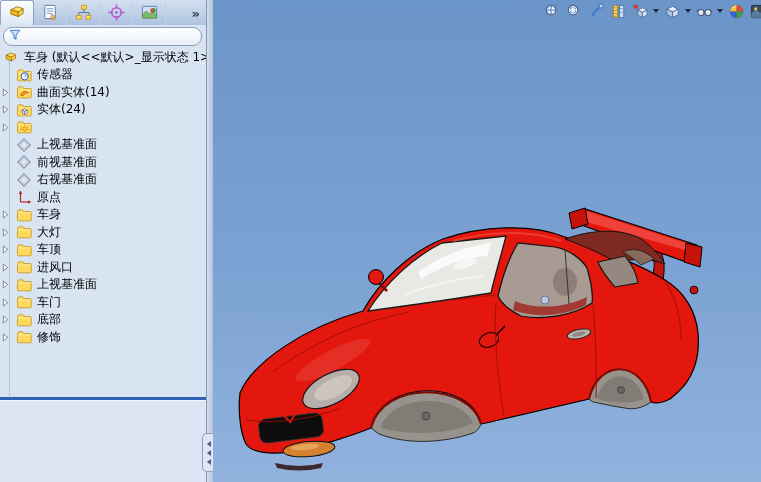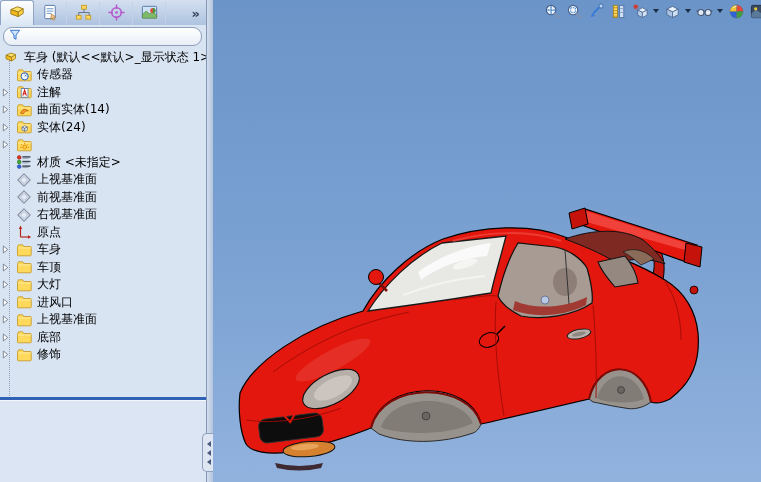--- a/index.html
+++ b/index.html
@@ -154,36 +154,20 @@
           <div class="row item">
     <span class="arrowbox">
               <svg viewBox="0 0 8 10">
                 <path d="M1.5 1 L6.5 5 L1.5 9 Z" fill="#fff" stroke="#707a8a"></path>
               </svg>
             </span>
     <span class="ticon">
               <svg viewBox="0 0 16 16">
                 <path d="M1.5 5 l1 -2.2 h4.2 l1 1.7 h6.7 a0.8 0.8 0 0 1 0.8 0.8 V13 a0.8 0.8 0 0 1 -0.8 0.8 H2.3 A0.8 0.8 0 0 1 1.5 13 Z" fill="#ffd95b" stroke="#c79d2c" stroke-width="0.9"></path>
                 <path d="M1.8 6 h13.2" stroke="#ffeeb0" stroke-width="0.8" fill="none"></path>
-                <rect x="5.2" y="4.6" width="6.8" height="8.6" fill="#fff" stroke="#4a6fb5" stroke-width="0.8"></rect>
-                <path d="M6.8 11.6 L8.6 6 L10.4 11.6 M7.5 9.7 h2.2" stroke="#cf1d14" stroke-width="1.1" fill="none"></path>
-              </svg>
-            </span>
-    <span class="tlabel">注解</span>
-  </div>
-          <div class="row item">
-    <span class="arrowbox">
-              <svg viewBox="0 0 8 10">
-                <path d="M1.5 1 L6.5 5 L1.5 9 Z" fill="#fff" stroke="#707a8a"></path>
-              </svg>
-            </span>
-    <span class="ticon">
-              <svg viewBox="0 0 16 16">
-                <path d="M1.5 5 l1 -2.2 h4.2 l1 1.7 h6.7 a0.8 0.8 0 0 1 0.8 0.8 V13 a0.8 0.8 0 0 1 -0.8 0.8 H2.3 A0.8 0.8 0 0 1 1.5 13 Z" fill="#ffd95b" stroke="#c79d2c" stroke-width="0.9"></path>
-                <path d="M1.8 6 h13.2" stroke="#ffeeb0" stroke-width="0.8" fill="none"></path>
                 <path d="M4.6 11.2 C5.4 8.4 7.6 7 9.6 7.4 L12.4 8.8 C10.2 8.6 8.2 9.6 7.2 11.8 Z" fill="#ff9a2b" stroke="#b35a0e" stroke-width="0.8"></path>
               </svg>
             </span>
     <span class="tlabel">曲面实体(14)</span>
   </div>
           <div class="row item">
     <span class="arrowbox">
               <svg viewBox="0 0 8 10">
                 <path d="M1.5 1 L6.5 5 L1.5 9 Z" fill="#fff" stroke="#707a8a"></path>
               </svg>
@@ -210,41 +194,20 @@
     <span class="ticon">
               <svg viewBox="0 0 16 16">
                 <path d="M1.5 5 l1 -2.2 h4.2 l1 1.7 h6.7 a0.8 0.8 0 0 1 0.8 0.8 V13 a0.8 0.8 0 0 1 -0.8 0.8 H2.3 A0.8 0.8 0 0 1 1.5 13 Z" fill="#ffd95b" stroke="#c79d2c" stroke-width="0.9"></path>
                 <path d="M1.8 6 h13.2" stroke="#ffeeb0" stroke-width="0.8" fill="none"></path>
                 <g stroke="#e08900" stroke-width="0.9" fill="#ffd24d">
                   <circle cx="8.7" cy="10" r="1.9"></circle>
                   <path d="M8.7 7.1 v-1.4 M6.2 8.2 L5.1 7.2 M11.2 8.2 l1.1 -1 M5.8 10.4 H4.2 M11.6 10.4 h1.6" fill="none"></path>
                 </g>
               </svg>
             </span>
-  </div>
-          <div class="row item">
-    <span class="arrowbox"></span>
-    <span class="ticon">
-              <svg viewBox="0 0 16 16">
-                <circle cx="3.2" cy="3.4" r="1.9" fill="#e03428" stroke="#8c1810" stroke-width="0.5"></circle>
-                <circle cx="3.2" cy="8" r="1.9" fill="#43a832" stroke="#1f6a14" stroke-width="0.5"></circle>
-                <circle cx="3.2" cy="12.6" r="1.9" fill="#2f62d8" stroke="#173a96" stroke-width="0.5"></circle>
-                <g stroke="#3a4450" stroke-width="1.4">
-                  <path d="M6.4 2.9 h8"></path>
-                  <path d="M6.4 7.5 h8"></path>
-                  <path d="M6.4 12.1 h8"></path>
-                </g>
-                <g stroke="#8c98a8" stroke-width="0.8">
-                  <path d="M6.4 4.3 h6"></path>
-                  <path d="M6.4 8.9 h6"></path>
-                  <path d="M6.4 13.5 h6"></path>
-                </g>
-              </svg>
-            </span>
-    <span class="tlabel">材质 &lt;未指定&gt;</span>
   </div>
           <div class="row item">
     <span class="arrowbox"></span>
     <span class="ticon">
               <svg viewBox="0 0 16 16">
                 <path d="M8 1.8 L14.2 8 L8 14.2 L1.8 8 Z" fill="none" stroke="#8a93a6" stroke-width="1.1"></path>
                 <path d="M8 4.4 L11.6 8 L8 11.6 L4.4 8 Z" fill="#e4ebf5" stroke="#aab3c4" stroke-width="0.8"></path>
               </svg>
             </span>
     <span class="tlabel">上视基准面</span>
@@ -302,63 +265,77 @@
               <svg viewBox="0 0 8 10">
                 <path d="M1.5 1 L6.5 5 L1.5 9 Z" fill="#fff" stroke="#707a8a"></path>
               </svg>
             </span>
     <span class="ticon">
               <svg viewBox="0 0 16 16">
                 <path d="M1.5 5 l1 -2.2 h4.2 l1 1.7 h6.7 a0.8 0.8 0 0 1 0.8 0.8 V13 a0.8 0.8 0 0 1 -0.8 0.8 H2.3 A0.8 0.8 0 0 1 1.5 13 Z" fill="#ffd95b" stroke="#c79d2c" stroke-width="0.9"></path>
                 <path d="M1.8 6 h13.2" stroke="#ffeeb0" stroke-width="0.8" fill="none"></path>
               </svg>
             </span>
+    <span class="tlabel">大灯</span>
+  </div>
+          <div class="row item">
+    <span class="arrowbox">
+              <svg viewBox="0 0 8 10">
+                <path d="M1.5 1 L6.5 5 L1.5 9 Z" fill="#fff" stroke="#707a8a"></path>
+              </svg>
+            </span>
+    <span class="ticon">
+              <svg viewBox="0 0 16 16">
+                <path d="M1.5 5 l1 -2.2 h4.2 l1 1.7 h6.7 a0.8 0.8 0 0 1 0.8 0.8 V13 a0.8 0.8 0 0 1 -0.8 0.8 H2.3 A0.8 0.8 0 0 1 1.5 13 Z" fill="#ffd95b" stroke="#c79d2c" stroke-width="0.9"></path>
+                <path d="M1.8 6 h13.2" stroke="#ffeeb0" stroke-width="0.8" fill="none"></path>
+              </svg>
+            </span>
     <span class="tlabel">车顶</span>
   </div>
           <div class="row item">
     <span class="arrowbox">
               <svg viewBox="0 0 8 10">
                 <path d="M1.5 1 L6.5 5 L1.5 9 Z" fill="#fff" stroke="#707a8a"></path>
               </svg>
             </span>
     <span class="ticon">
               <svg viewBox="0 0 16 16">
                 <path d="M1.5 5 l1 -2.2 h4.2 l1 1.7 h6.7 a0.8 0.8 0 0 1 0.8 0.8 V13 a0.8 0.8 0 0 1 -0.8 0.8 H2.3 A0.8 0.8 0 0 1 1.5 13 Z" fill="#ffd95b" stroke="#c79d2c" stroke-width="0.9"></path>
                 <path d="M1.8 6 h13.2" stroke="#ffeeb0" stroke-width="0.8" fill="none"></path>
               </svg>
             </span>
-    <span class="tlabel">大灯</span>
-  </div>
-          <div class="row item">
-    <span class="arrowbox">
-              <svg viewBox="0 0 8 10">
-                <path d="M1.5 1 L6.5 5 L1.5 9 Z" fill="#fff" stroke="#707a8a"></path>
-              </svg>
-            </span>
-    <span class="ticon">
-              <svg viewBox="0 0 16 16">
-                <path d="M1.5 5 l1 -2.2 h4.2 l1 1.7 h6.7 a0.8 0.8 0 0 1 0.8 0.8 V13 a0.8 0.8 0 0 1 -0.8 0.8 H2.3 A0.8 0.8 0 0 1 1.5 13 Z" fill="#ffd95b" stroke="#c79d2c" stroke-width="0.9"></path>
-                <path d="M1.8 6 h13.2" stroke="#ffeeb0" stroke-width="0.8" fill="none"></path>
-              </svg>
-            </span>
     <span class="tlabel">进风口</span>
   </div>
           <div class="row item">
     <span class="arrowbox">
               <svg viewBox="0 0 8 10">
                 <path d="M1.5 1 L6.5 5 L1.5 9 Z" fill="#fff" stroke="#707a8a"></path>
               </svg>
             </span>
     <span class="ticon">
               <svg viewBox="0 0 16 16">
                 <path d="M1.5 5 l1 -2.2 h4.2 l1 1.7 h6.7 a0.8 0.8 0 0 1 0.8 0.8 V13 a0.8 0.8 0 0 1 -0.8 0.8 H2.3 A0.8 0.8 0 0 1 1.5 13 Z" fill="#ffd95b" stroke="#c79d2c" stroke-width="0.9"></path>
                 <path d="M1.8 6 h13.2" stroke="#ffeeb0" stroke-width="0.8" fill="none"></path>
               </svg>
             </span>
     <span class="tlabel">上视基准面</span>
+  </div>
+          <div class="row item">
+    <span class="arrowbox">
+              <svg viewBox="0 0 8 10">
+                <path d="M1.5 1 L6.5 5 L1.5 9 Z" fill="#fff" stroke="#707a8a"></path>
+              </svg>
+            </span>
+    <span class="ticon">
+              <svg viewBox="0 0 16 16">
+                <path d="M1.5 5 l1 -2.2 h4.2 l1 1.7 h6.7 a0.8 0.8 0 0 1 0.8 0.8 V13 a0.8 0.8 0 0 1 -0.8 0.8 H2.3 A0.8 0.8 0 0 1 1.5 13 Z" fill="#ffd95b" stroke="#c79d2c" stroke-width="0.9"></path>
+                <path d="M1.8 6 h13.2" stroke="#ffeeb0" stroke-width="0.8" fill="none"></path>
+              </svg>
+            </span>
+    <span class="tlabel">车门</span>
   </div>
           <div class="row item">
     <span class="arrowbox">
               <svg viewBox="0 0 8 10">
                 <path d="M1.5 1 L6.5 5 L1.5 9 Z" fill="#fff" stroke="#707a8a"></path>
               </svg>
             </span>
     <span class="ticon">
               <svg viewBox="0 0 16 16">
                 <path d="M1.5 5 l1 -2.2 h4.2 l1 1.7 h6.7 a0.8 0.8 0 0 1 0.8 0.8 V13 a0.8 0.8 0 0 1 -0.8 0.8 H2.3 A0.8 0.8 0 0 1 1.5 13 Z" fill="#ffd95b" stroke="#c79d2c" stroke-width="0.9"></path>

